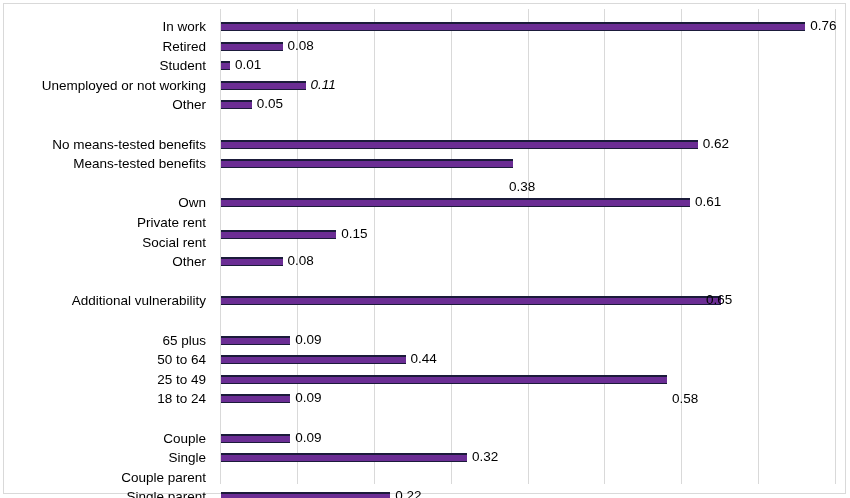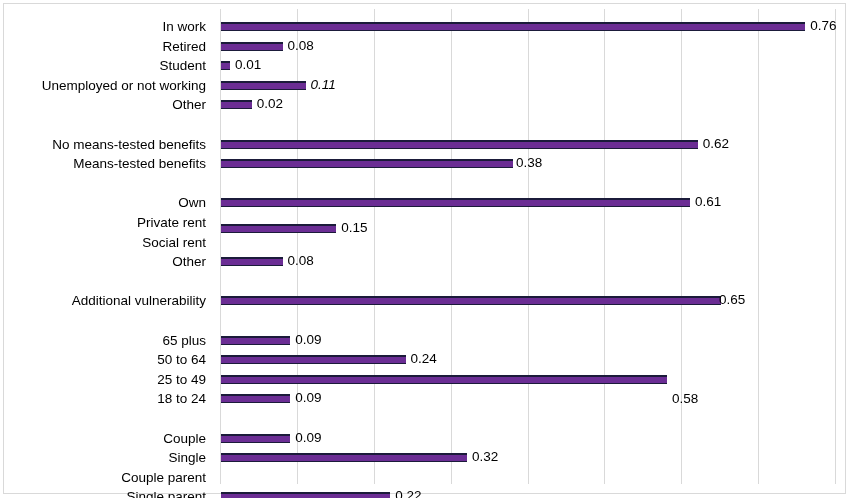--- a/index.html
+++ b/index.html
@@ -107,53 +107,53 @@
       <div class="row" style="top: 47.2px;">
         <div class="bar" title="Student 0.01" style="width: 9px; background: rgb(107, 45, 148); border-top-color: rgb(27, 27, 58); border-bottom-color: rgb(27, 27, 58);"></div>
         <span class="bar-value" style="left: 15px;">0.01</span>
       </div>
       <div class="row" style="top: 66.8px; font-style: italic;">
         <div class="bar" title="Unemployed or not working 0.11" style="width: 84.5625px; background: rgb(107, 45, 148); border-top-color: rgb(27, 27, 58); border-bottom-color: rgb(27, 27, 58);"></div>
         <span class="bar-value" style="left: 90.5625px;">0.11</span>
       </div>
       <div class="row" style="top: 86.4px;">
         <div class="bar" title="Other 0.04" style="width: 30.75px; background: rgb(107, 45, 148); border-top-color: rgb(27, 27, 58); border-bottom-color: rgb(27, 27, 58);"></div>
-        <span class="bar-value" style="left: 36.75px;">0.02</span>
+        <span class="bar-value" style="left: 36.75px;">0.05</span>
       </div>
       <div class="row" style="top: 125.6px;">
         <div class="bar" title="No means-tested benefits 0.62" style="width: 476.625px; background: rgb(107, 45, 148); border-top-color: rgb(27, 27, 58); border-bottom-color: rgb(27, 27, 58);"></div>
         <span class="bar-value" style="left: 482.625px;">0.62</span>
       </div>
       <div class="row" style="top: 145.2px;">
         <div class="bar" title="Means-tested benefits 0.38" style="width: 292.125px; background: rgb(107, 45, 148); border-top-color: rgb(27, 27, 58); border-bottom-color: rgb(27, 27, 58);"></div>
-        <span class="bar-value" style="left: 296px;">0.38</span>
+        <span class="bar-value" style="left: 289px; margin-top: 24px;">0.38</span>
       </div>
       <div class="row" style="top: 184.4px;">
         <div class="bar" title="Own 0.61" style="width: 468.938px; background: rgb(107, 45, 148); border-top-color: rgb(27, 27, 58); border-bottom-color: rgb(27, 27, 58);"></div>
         <span class="bar-value" style="left: 474.938px; text-align: right;">0.61</span>
       </div>
-      <div class="row" style="top: 210px; padding-left: 13px;">
+      <div class="row" style="top: 216px; padding-left: 13px;">
         <div class="bar" title="Social rent 0.15" style="width: 115.312px; background: rgb(107, 45, 148); border-top-color: rgb(27, 27, 58); border-bottom-color: rgb(27, 27, 58);"></div>
         <span class="bar-value" style="left: 121.312px;">0.15</span>
       </div>
       <div class="row" style="top: 243.2px;">
         <div class="bar" title="Other 0.08" style="width: 61.5px; background: rgb(107, 45, 148); border-top-color: rgb(27, 27, 58); border-bottom-color: rgb(27, 27, 58);"></div>
         <span class="bar-value" style="left: 67.5px;">0.08</span>
       </div>
       <div class="row" style="top: 282.4px;">
         <div class="bar" title="Additional vulnerability 0.65" style="width: 499.688px; background: rgb(107, 45, 148); border-top-color: rgb(27, 27, 58); border-bottom-color: rgb(27, 27, 58);"></div>
-        <span class="bar-value" style="left: 499px;">0.65</span>
+        <span class="bar-value" style="left: 486px;">0.65</span>
       </div>
       <div class="row" style="top: 321.6px;">
         <div class="bar" title="65 plus 0.09" style="width: 69.1875px; background: rgb(107, 45, 148); border-top-color: rgb(27, 27, 58); border-bottom-color: rgb(27, 27, 58);"></div>
         <span class="bar-value" style="left: 75.1875px;">0.09</span>
       </div>
       <div class="row" style="top: 341.2px;">
         <div class="bar" title="50 to 64 0.24" style="width: 184.5px; background: rgb(107, 45, 148); border-top-color: rgb(27, 27, 58); border-bottom-color: rgb(27, 27, 58);"></div>
-        <span class="bar-value" style="left: 190.5px;">0.24</span>
+        <span class="bar-value" style="left: 190.5px;">0.44</span>
       </div>
       <div class="row" style="top: 360.8px;">
         <div class="bar" title="25 to 49 0.58" style="width: 445.875px; background: rgb(107, 45, 148); border-top-color: rgb(27, 27, 58); border-bottom-color: rgb(27, 27, 58);"></div>
         <span class="bar-value" style="left: 451.875px; margin-top: 20px;">0.58</span>
       </div>
       <div class="row" style="top: 380.4px;">
         <div class="bar" title="18 to 24 0.09" style="width: 69.1875px; background: rgb(107, 45, 148); border-top-color: rgb(27, 27, 58); border-bottom-color: rgb(27, 27, 58);"></div>
         <span class="bar-value" style="left: 75.1875px;">0.09</span>
       </div>
       <div class="row" style="top: 419.6px;">

